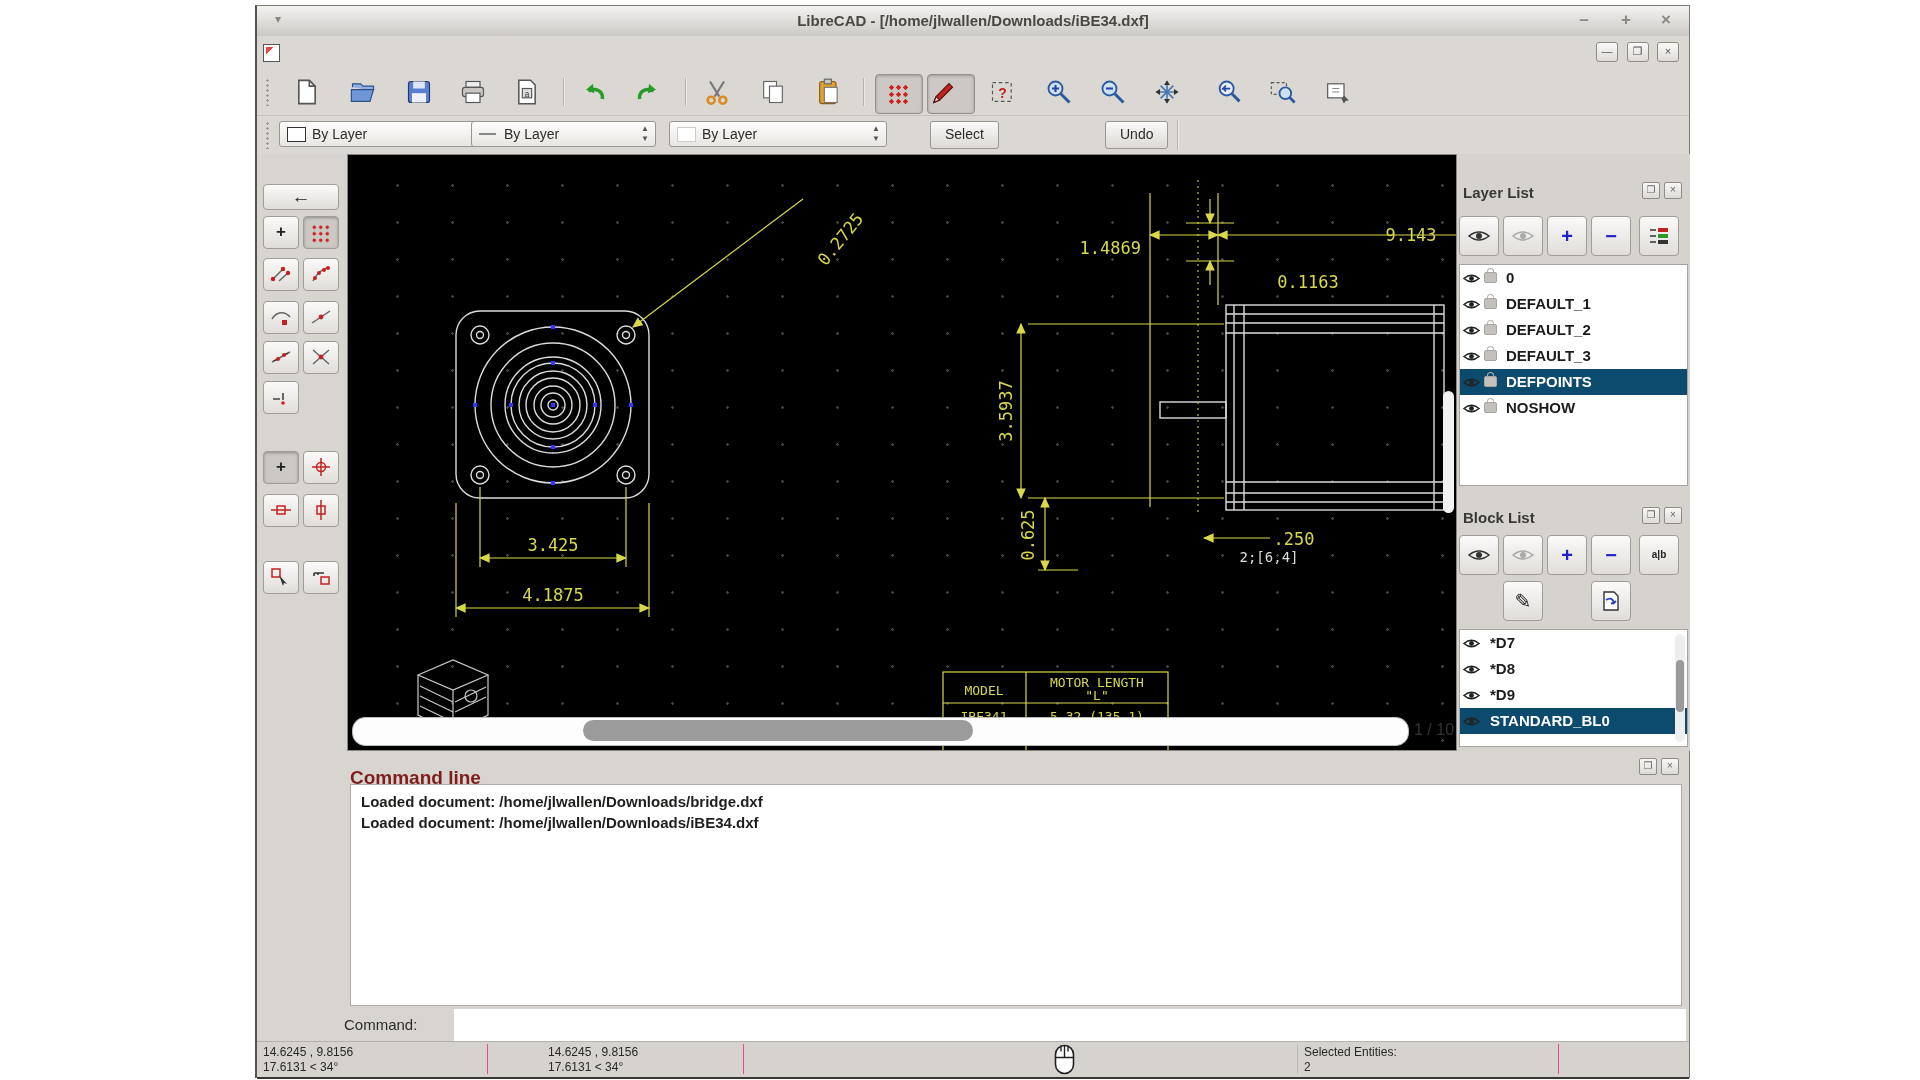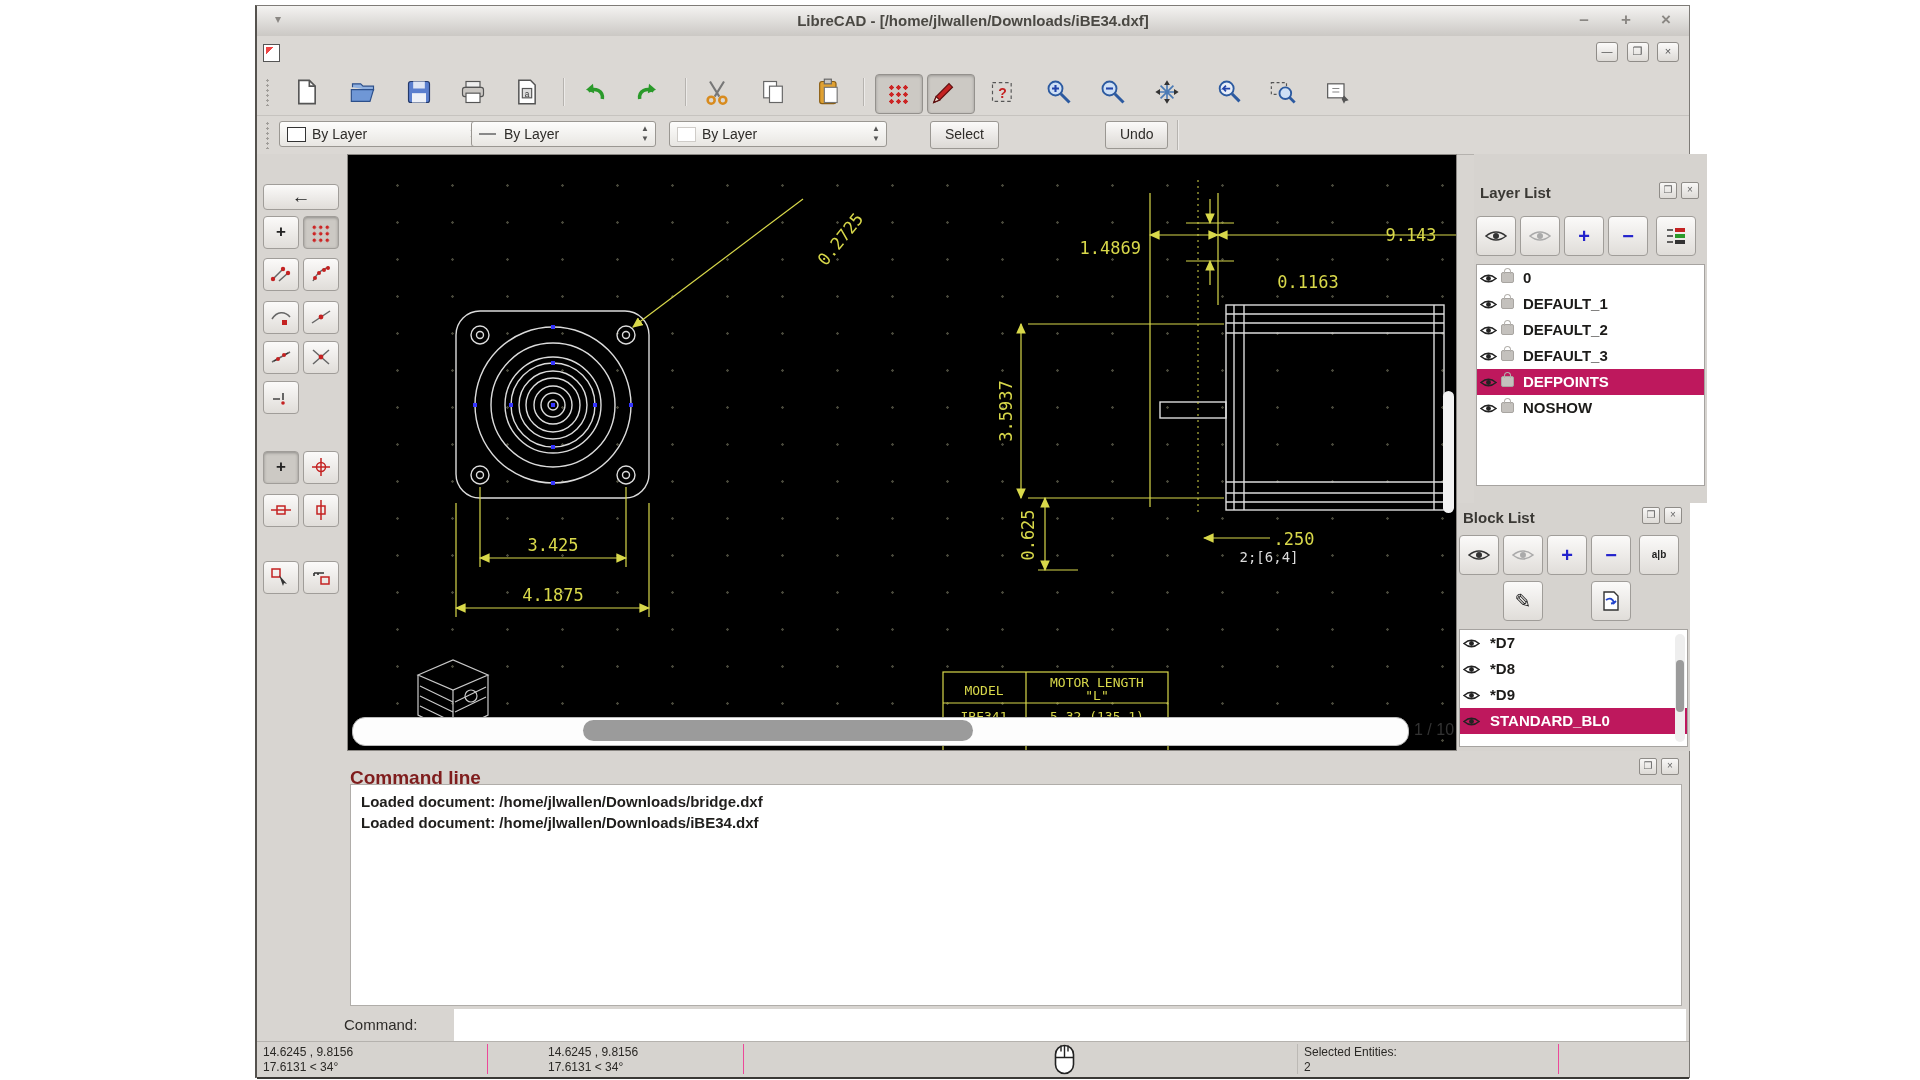--- a/index.html
+++ b/index.html
@@ -82,21 +82,21 @@
             background:linear-gradient(#f8f7f6,#dedbd7);font-size:10px;line-height:13px;text-align:center;color:#666;}
   .pn-btn{position:absolute;width:40px;height:40px;background:linear-gradient(#fbfaf9,#e0ddd9);
           border:1px solid #a09d99;border-radius:4px;box-sizing:border-box;text-align:center;}
   .pn-btn .pm{font-size:20px;font-weight:700;color:#2222cc;line-height:38px;}
   .pn-btn .ab{font-size:10px;font-weight:700;color:#222;line-height:38px;}
   .pn-btn .pencil{font-size:20px;color:#222;line-height:38px;}
   .list{position:absolute;left:2px;width:229px;background:#fff;border:1px solid #a6a3a0;box-sizing:border-box;overflow:hidden;}
   .row{position:relative;height:26px;font-size:15px;font-weight:700;color:#1c1b19;}
   .row .nm{position:absolute;left:46px;top:4px;white-space:nowrap;}
   .row.blk .nm{left:30px;}
-  .row.sel{background:#be185d;color:#fff;padding-left:48px;}
+  .row.sel{background:#0c4a6e;color:#fff;padding-left:48px;}
   .eye{position:absolute;left:3px;top:6px;}
   .lock{position:absolute;left:24px;top:7px;width:11px;height:9px;background:#c4c1bd;border:1px solid #a8a5a1;border-radius:2px;}
   .lock::before{content:"";position:absolute;left:1.5px;top:-5px;width:5px;height:5px;border:1.5px solid #b4b1ad;
                 border-bottom:none;border-radius:4px 4px 0 0;}
   .vscroll2{position:absolute;right:2px;top:4px;width:10px;height:108px;background:#eee;border-radius:5px;}
   .vthumb2{position:absolute;left:1px;top:26px;width:8px;height:52px;background:#9b9b9b;border-radius:4px;}
   
   .cmd-dock{position:absolute;left:0;top:745px;width:100%;height:290px;background:#d8d5d1;}
   .cmd-area{position:absolute;left:93px;top:33px;width:1332px;height:222px;background:#fff;
             border:1px solid #b0ada9;box-sizing:border-box;font-size:15px;font-weight:700;color:#1f1e1c;
@@ -454,21 +454,21 @@
       <text class="cad-sm" x="749" y="566" text-anchor="middle">5.32 (135.1)</text>
     </svg>
     <div class="corner"></div>
     <div class="hscroll">
       <div class="hthumb"></div>
       <div class="page-ind">1 / 10</div>
     </div>
     <div class="vscroll"></div>
   </div>
 
-  <div class="panel" style="top:148px;height:349px;margin-left:17px;">
+  <div class="panel" style="top:148px;height:349px;">
     <div class="panel-title" style="top:30px;">Layer List</div>
     <div class="dock-btn" style="right:30px;top:28px;">❐</div>
     <div class="dock-btn" style="right:8px;top:28px;">×</div>
     <div class="pn-btn" style="left:2px;top:62px;">
       <svg width="22" height="16" style="margin-top:11px;">
             <path d="M1 8Q11 0 21 8Q11 16 1 8Z" fill="none" stroke="#333" stroke-width="1.6"></path>
             <circle cx="11" cy="8" r="3" fill="#333"></circle>
           </svg></div>
     <div class="pn-btn" style="left:46px;top:62px;">
       <svg width="22" height="16" style="margin-top:11px;">

